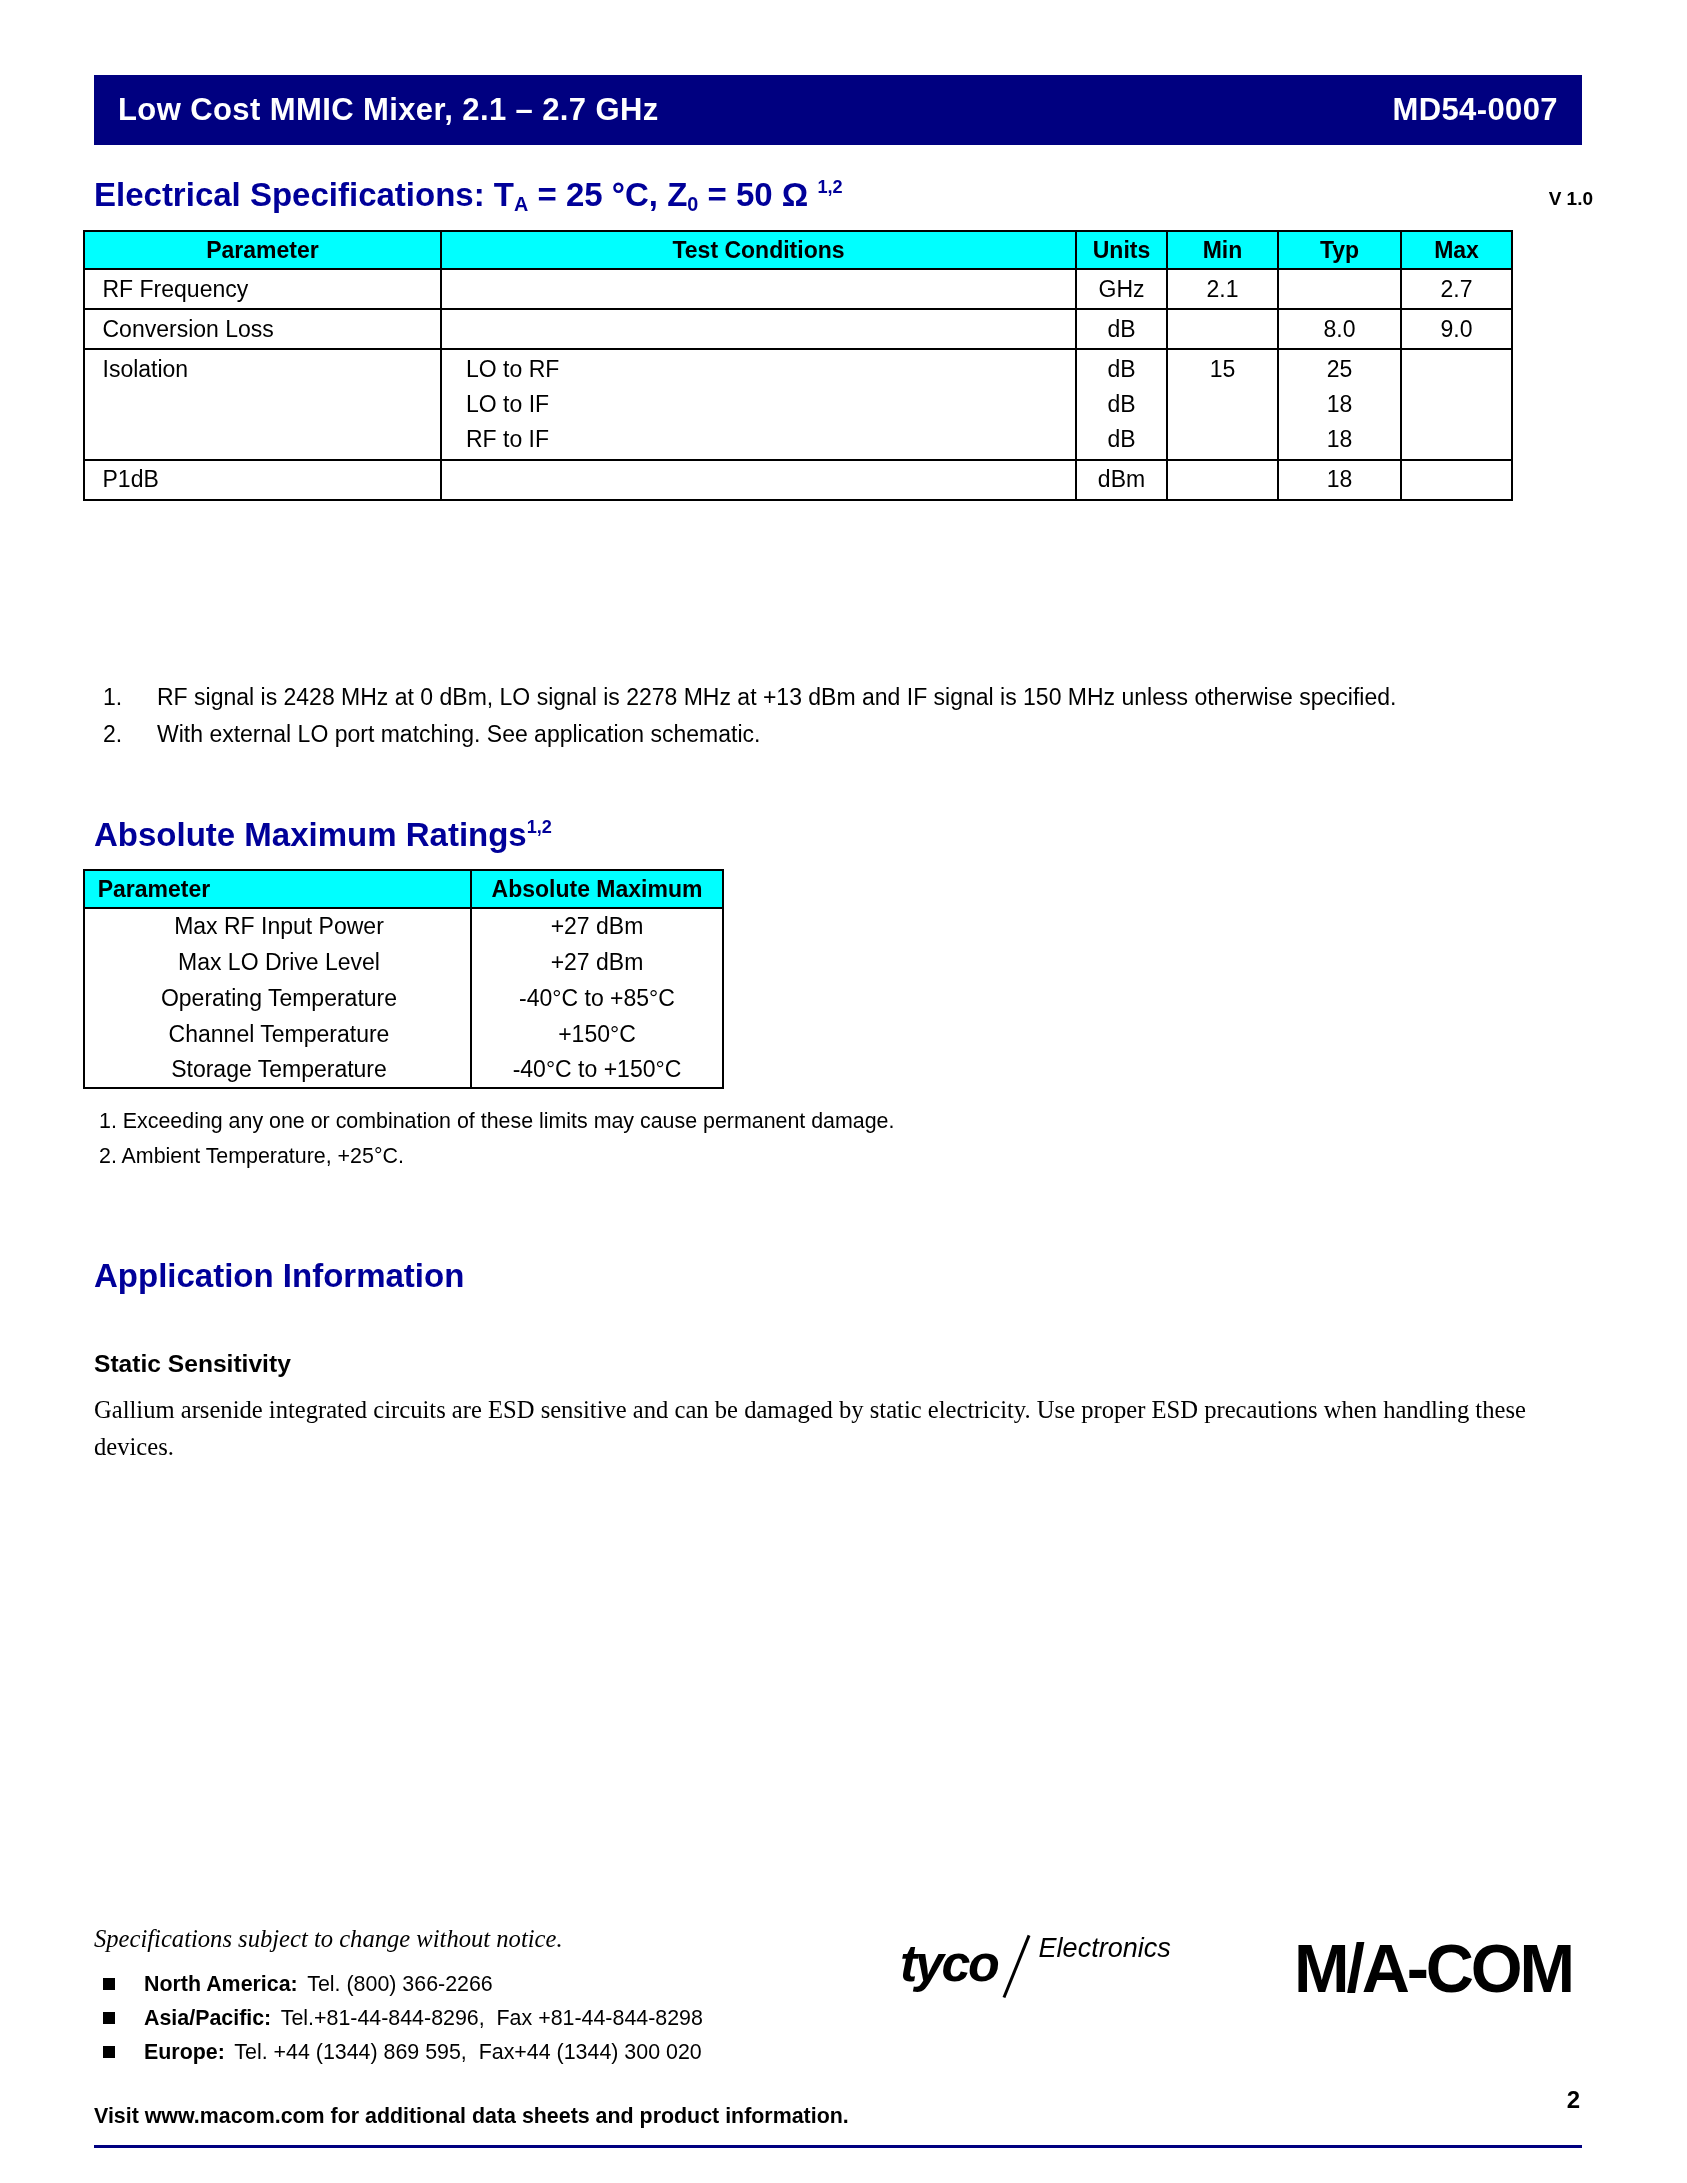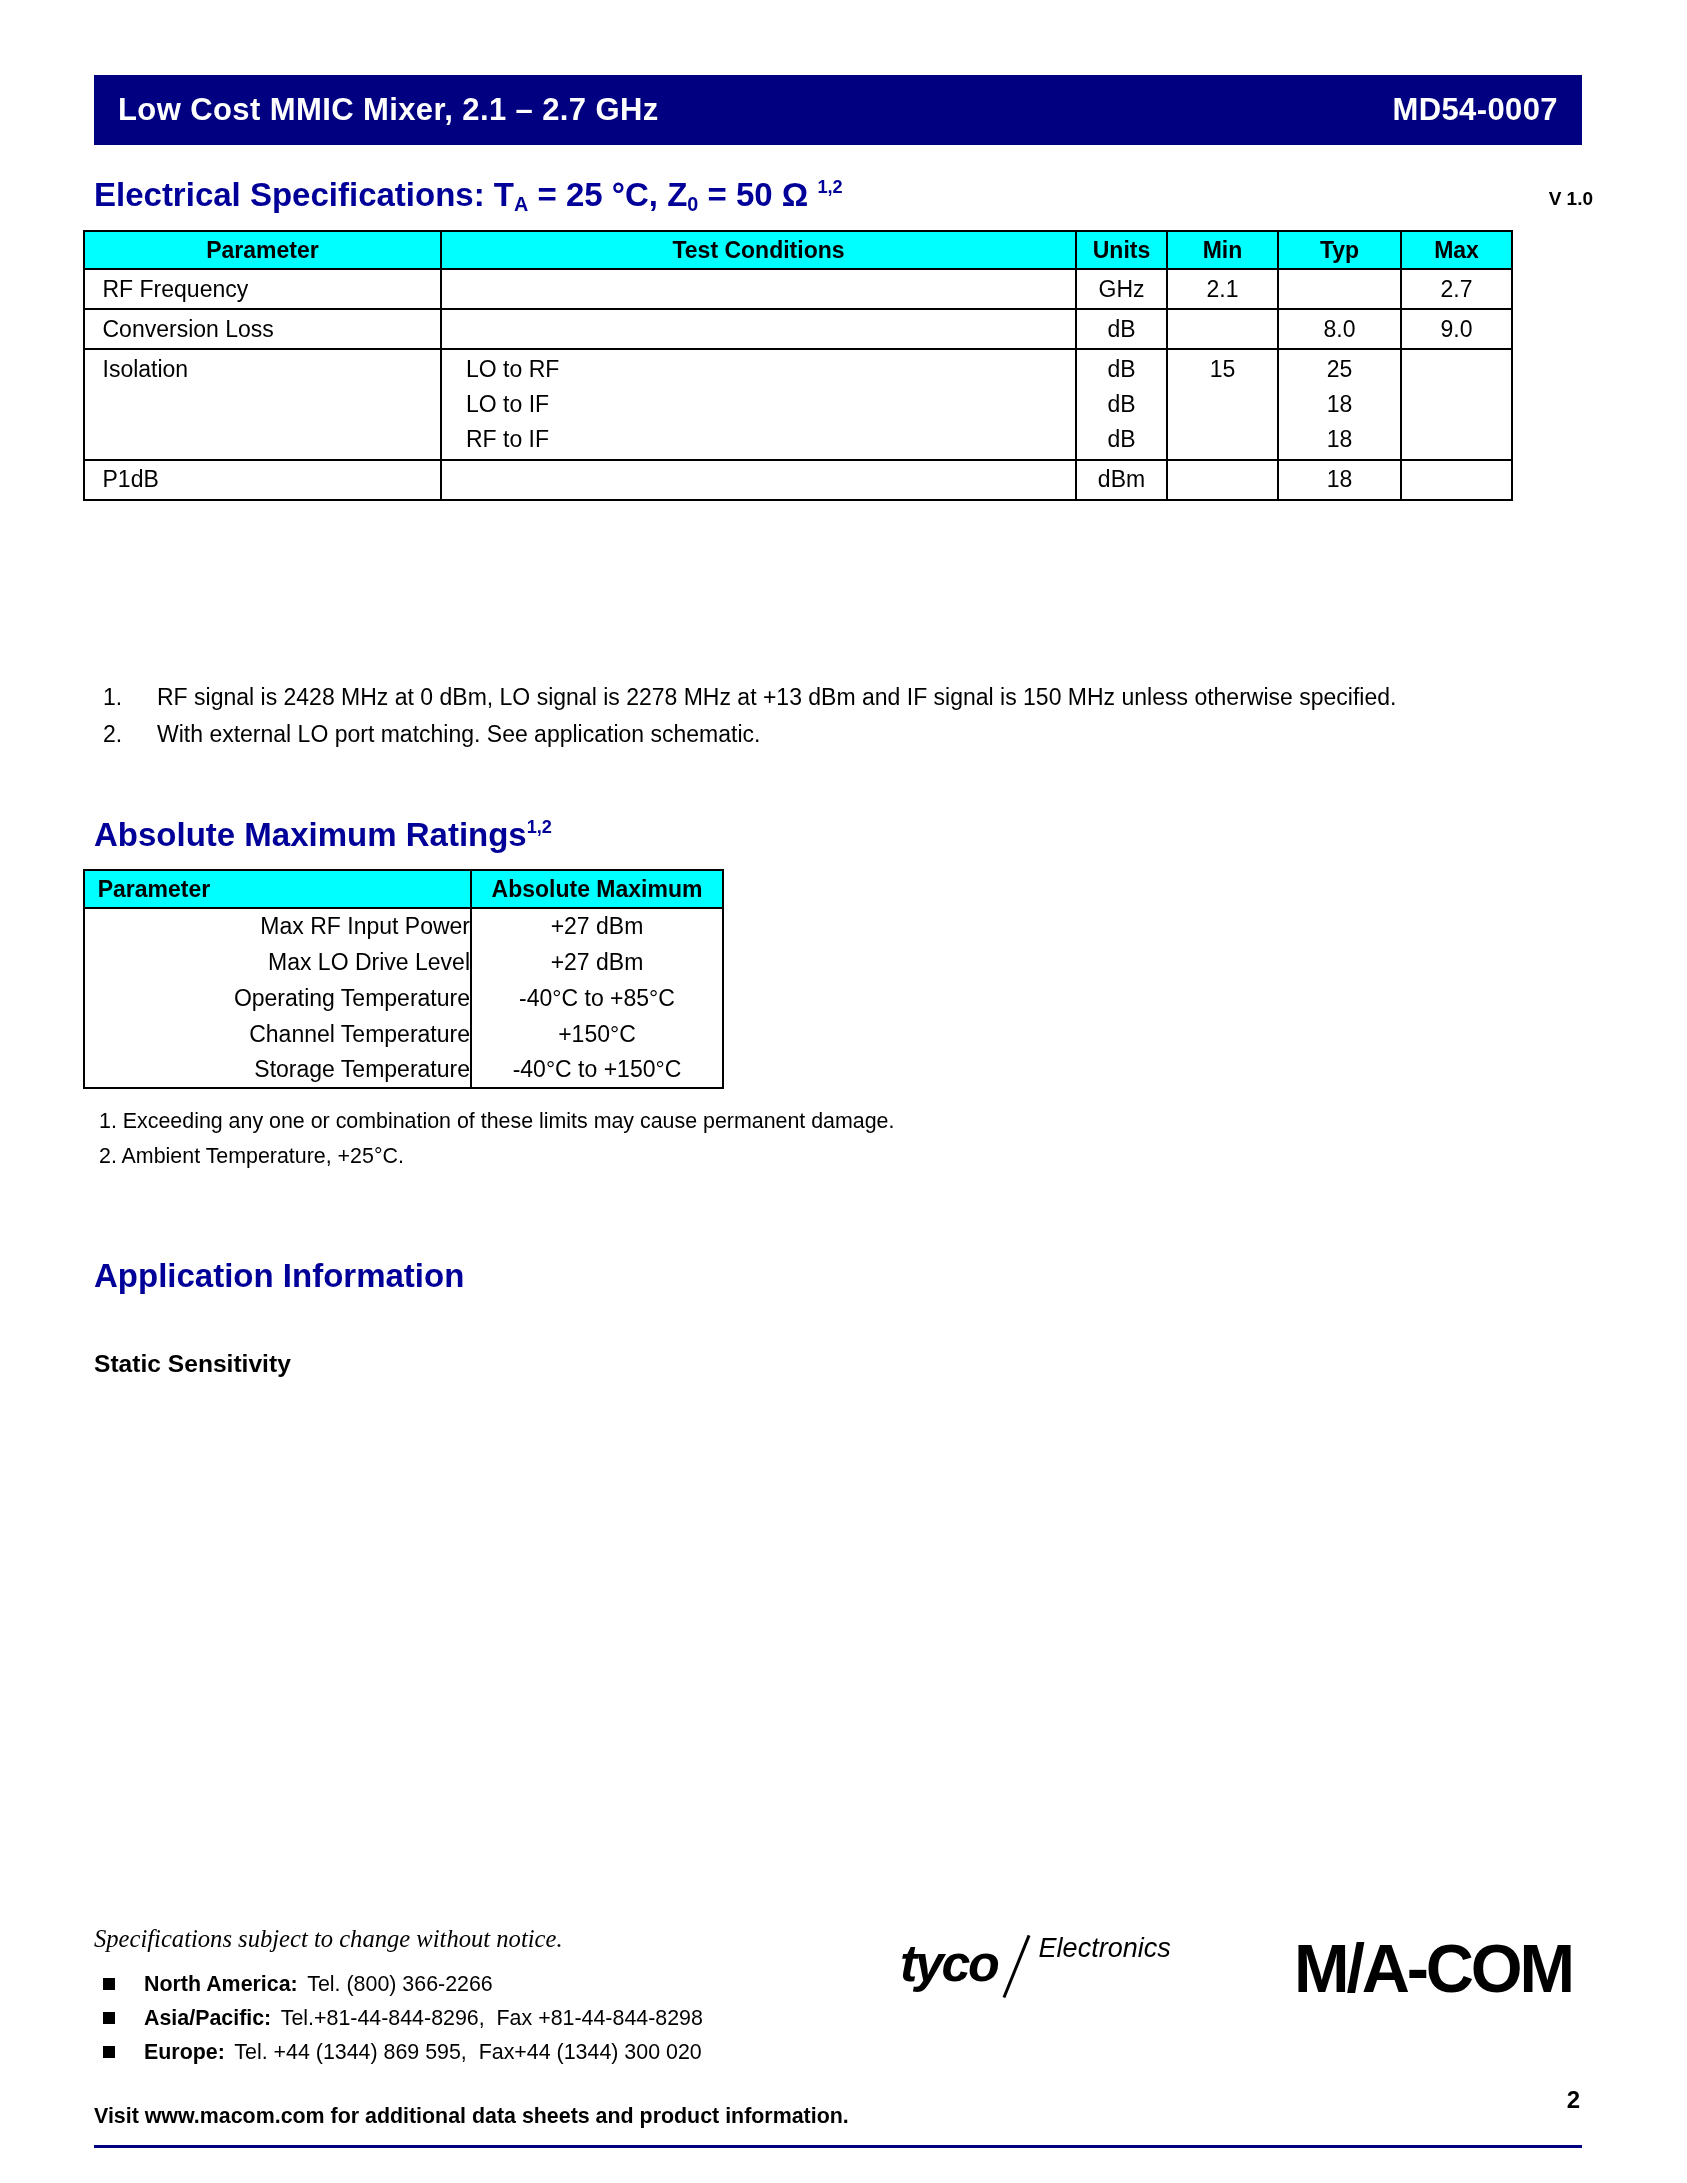--- a/index.html
+++ b/index.html
@@ -58,21 +58,21 @@
   .abs-table {
     position:absolute; left:83px; top:869px; width:639px;
     border-collapse:collapse; table-layout:fixed; border:2.4px solid #000;
   }
   .abs-table th {
     background:var(--cyan, #00FFFF); border:2.4px solid #000;
     font-size:23px; font-weight:bold; height:38px;
   }
   .abs-table th.l { text-align:left; padding-left:12.7px; }
   .abs-table td { font-size:23px; height:36px; border-left:2.4px solid #000; }
-  .abs-table td.param { padding-left:3px; text-align:right;margin-left:28px; }
+  .abs-table td.param { padding-left:3px; text-align:center;margin-left:28px; }
   .abs-table td.value { text-align:center; }
 
   .abs-footnotes { position:absolute; left:99px; top:1104px; font-size:21.4px; }
   .abs-footnotes div { height:35px; line-height:35px; }
 
   
   .subhead {
     position:absolute; left:94px; top:1350px;
     font-size:24.6px; font-weight:bold; color:#000;
   }
@@ -283,20 +283,21 @@
 
   <div class="abs-footnotes">
     <div>1. Exceeding any one or combination of these limits may cause permanent damage.</div>
     <div>2. Ambient Temperature, +25°C.</div>
   </div>
 
   <div class="section-title" style="top:1257px;">
     <span>Application Information</span>
   </div>
   <div class="subhead">Static Sensitivity</div>
+  <p class="body-text">Gallium arsenide integrated circuits are ESD sensitive and can be damaged by static electricity.  Use proper ESD precautions when handling these devices.</p>
 
   <div class="notice">Specifications subject to change without notice.</div>
 
   <div class="contacts">
     <div class="contact-row">
       <span class="bullet"></span>
       <span class="contact-label">North America:</span>
       <span class="contact-text">Tel. (800) 366-2266</span>
     </div>
     <div class="contact-row">

